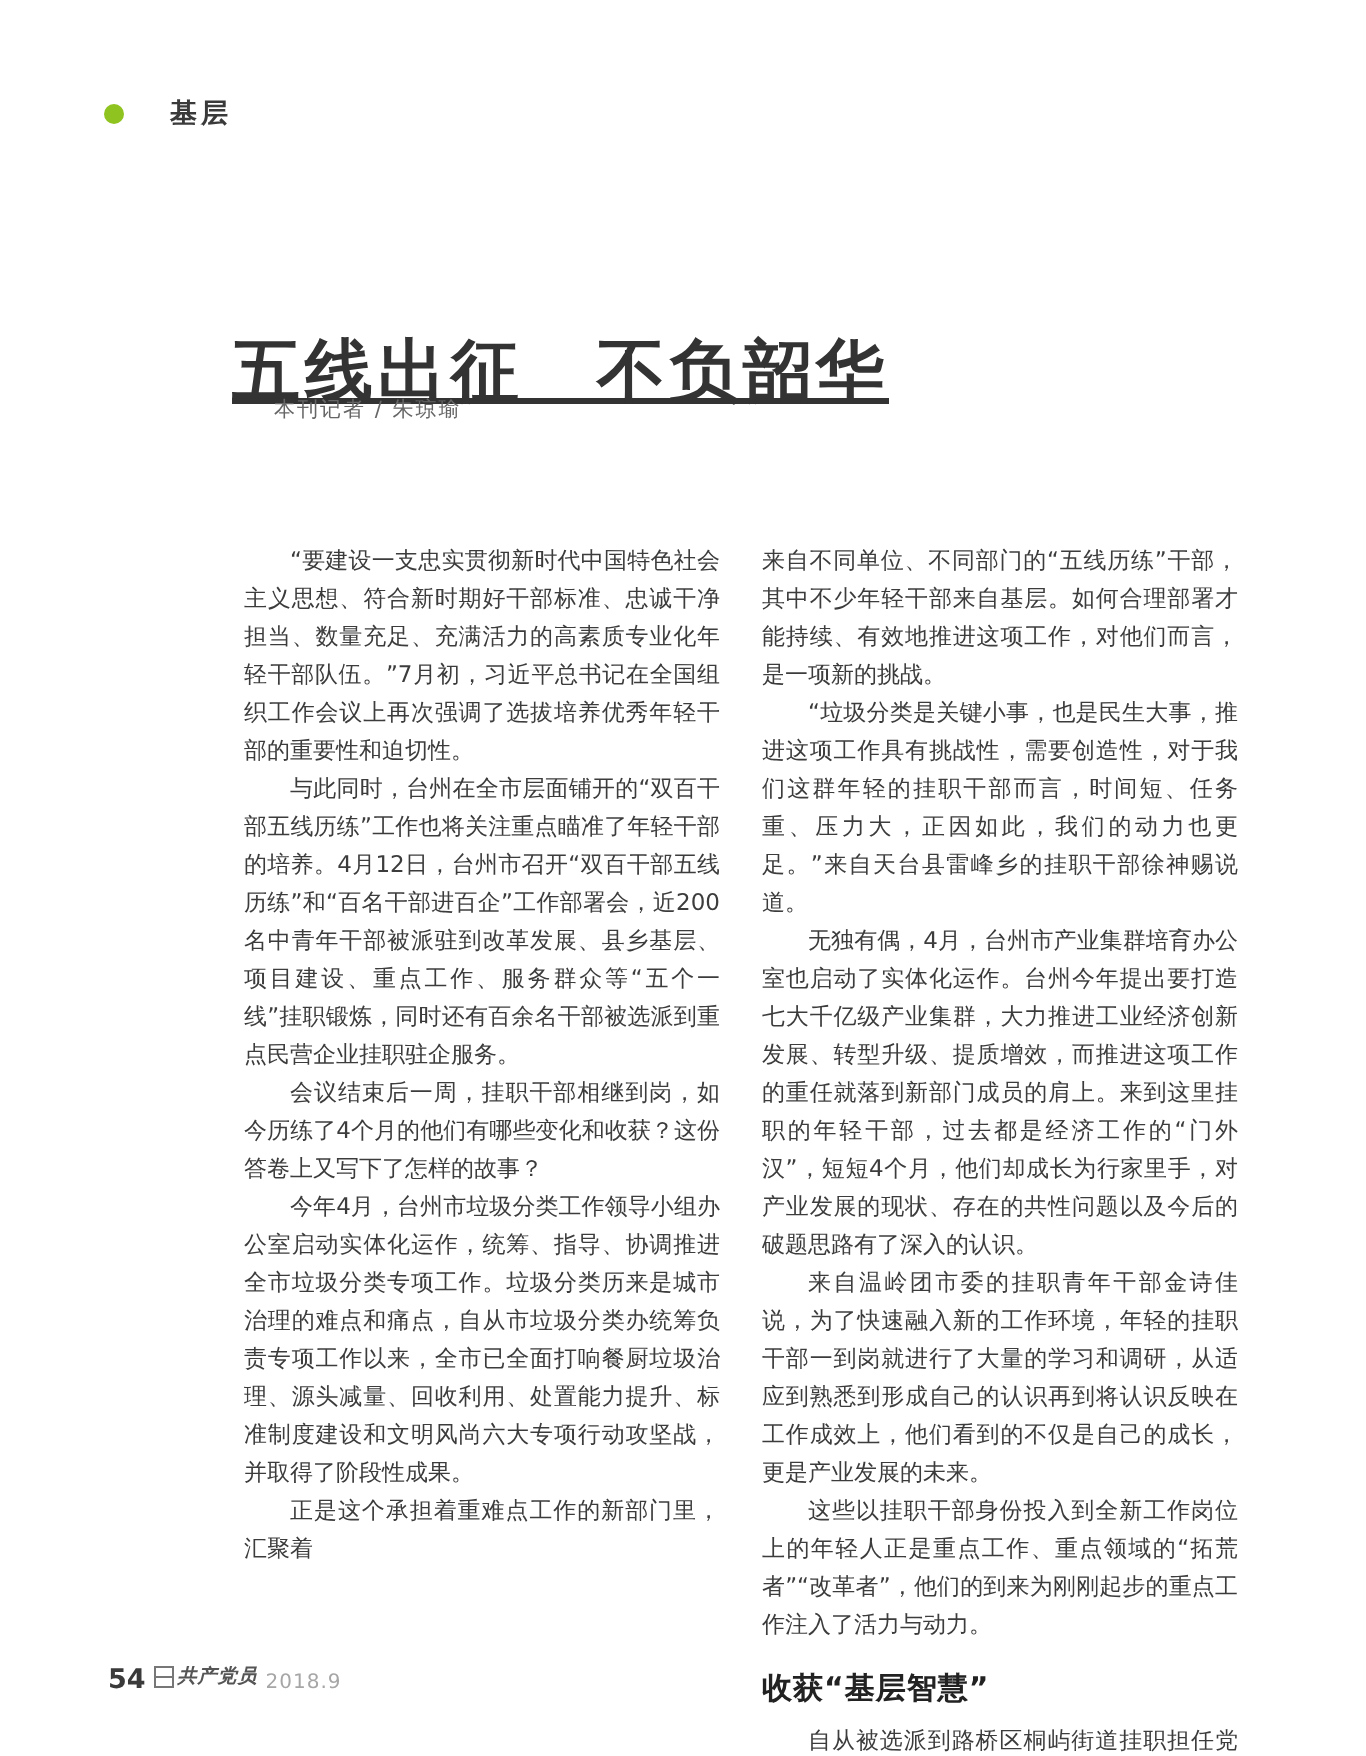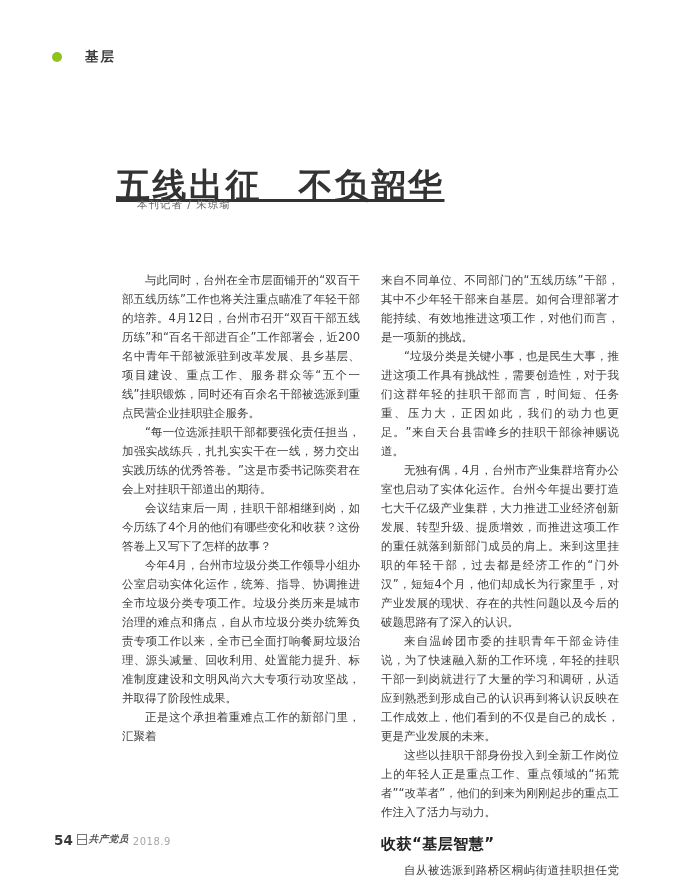--- a/index.html
+++ b/index.html
@@ -67,22 +67,22 @@
   <span class="dot"></span>
   <span class="kicker-label">基层</span>
 </div>
 
 <h1 class="title">五线出征　不负韶华</h1>
 
 <div class="byline">本刊记者 / 朱琼瑜</div>
 
 <div class="columns">
   <div class="col">
+    <p class="indent">“要建设一支忠实贯彻新时代中国特色社会主义思想、符合新时期好干部标准、忠诚干净担当、数量充足、充满活力的高素质专业化年轻干部队伍。”7月初，习近平总书记在全国组织工作会议上再次强调了选拔培养优秀年轻干部的重要性和迫切性。</p>
     <p class="indent">与此同时，台州在全市层面铺开的“双百干部五线历练”工作也将关注重点瞄准了年轻干部的培养。4月12日，台州市召开“双百干部五线历练”和“百名干部进百企”工作部署会，近200名中青年干部被派驻到改革发展、县乡基层、项目建设、重点工作、服务群众等“五个一线”挂职锻炼，同时还有百余名干部被选派到重点民营企业挂职驻企服务。</p>
-    <p class="indent">“每一位选派挂职干部都要强化责任担当，加强实战练兵，扎扎实实干在一线，努力交出实践历练的优秀答卷。”这是市委书记陈奕君在会上对挂职干部道出的期待。</p>
     <p class="indent">会议结束后一周，挂职干部相继到岗，如今历练了4个月的他们有哪些变化和收获？这份答卷上又写下了怎样的故事？</p>
     <p class="indent">今年4月，台州市垃圾分类工作领导小组办公室启动实体化运作，统筹、指导、协调推进全市垃圾分类专项工作。垃圾分类历来是城市治理的难点和痛点，自从市垃圾分类办统筹负责专项工作以来，全市已全面打响餐厨垃圾治理、源头减量、回收利用、处置能力提升、标准制度建设和文明风尚六大专项行动攻坚战，并取得了阶段性成果。</p>
     <p class="indent">正是这个承担着重难点工作的新部门里，汇聚着</p>
   </div>
   <div class="col">
     <p>来自不同单位、不同部门的“五线历练”干部，其中不少年轻干部来自基层。如何合理部署才能持续、有效地推进这项工作，对他们而言，是一项新的挑战。</p>
     <p class="indent">“垃圾分类是关键小事，也是民生大事，推进这项工作具有挑战性，需要创造性，对于我们这群年轻的挂职干部而言，时间短、任务重、压力大，正因如此，我们的动力也更足。”来自天台县雷峰乡的挂职干部徐神赐说道。</p>
     <p class="indent">无独有偶，4月，台州市产业集群培育办公室也启动了实体化运作。台州今年提出要打造七大千亿级产业集群，大力推进工业经济创新发展、转型升级、提质增效，而推进这项工作的重任就落到新部门成员的肩上。来到这里挂职的年轻干部，过去都是经济工作的“门外汉”，短短4个月，他们却成长为行家里手，对产业发展的现状、存在的共性问题以及今后的破题思路有了深入的认识。</p>
     <p class="indent">来自温岭团市委的挂职青年干部金诗佳说，为了快速融入新的工作环境，年轻的挂职干部一到岗就进行了大量的学习和调研，从适应到熟悉到形成自己的认识再到将认识反映在工作成效上，他们看到的不仅是自己的成长，更是产业发展的未来。</p>
     <p class="indent">这些以挂职干部身份投入到全新工作岗位上的年轻人正是重点工作、重点领域的“拓荒者”“改革者”，他们的到来为刚刚起步的重点工作注入了活力与动力。</p>

